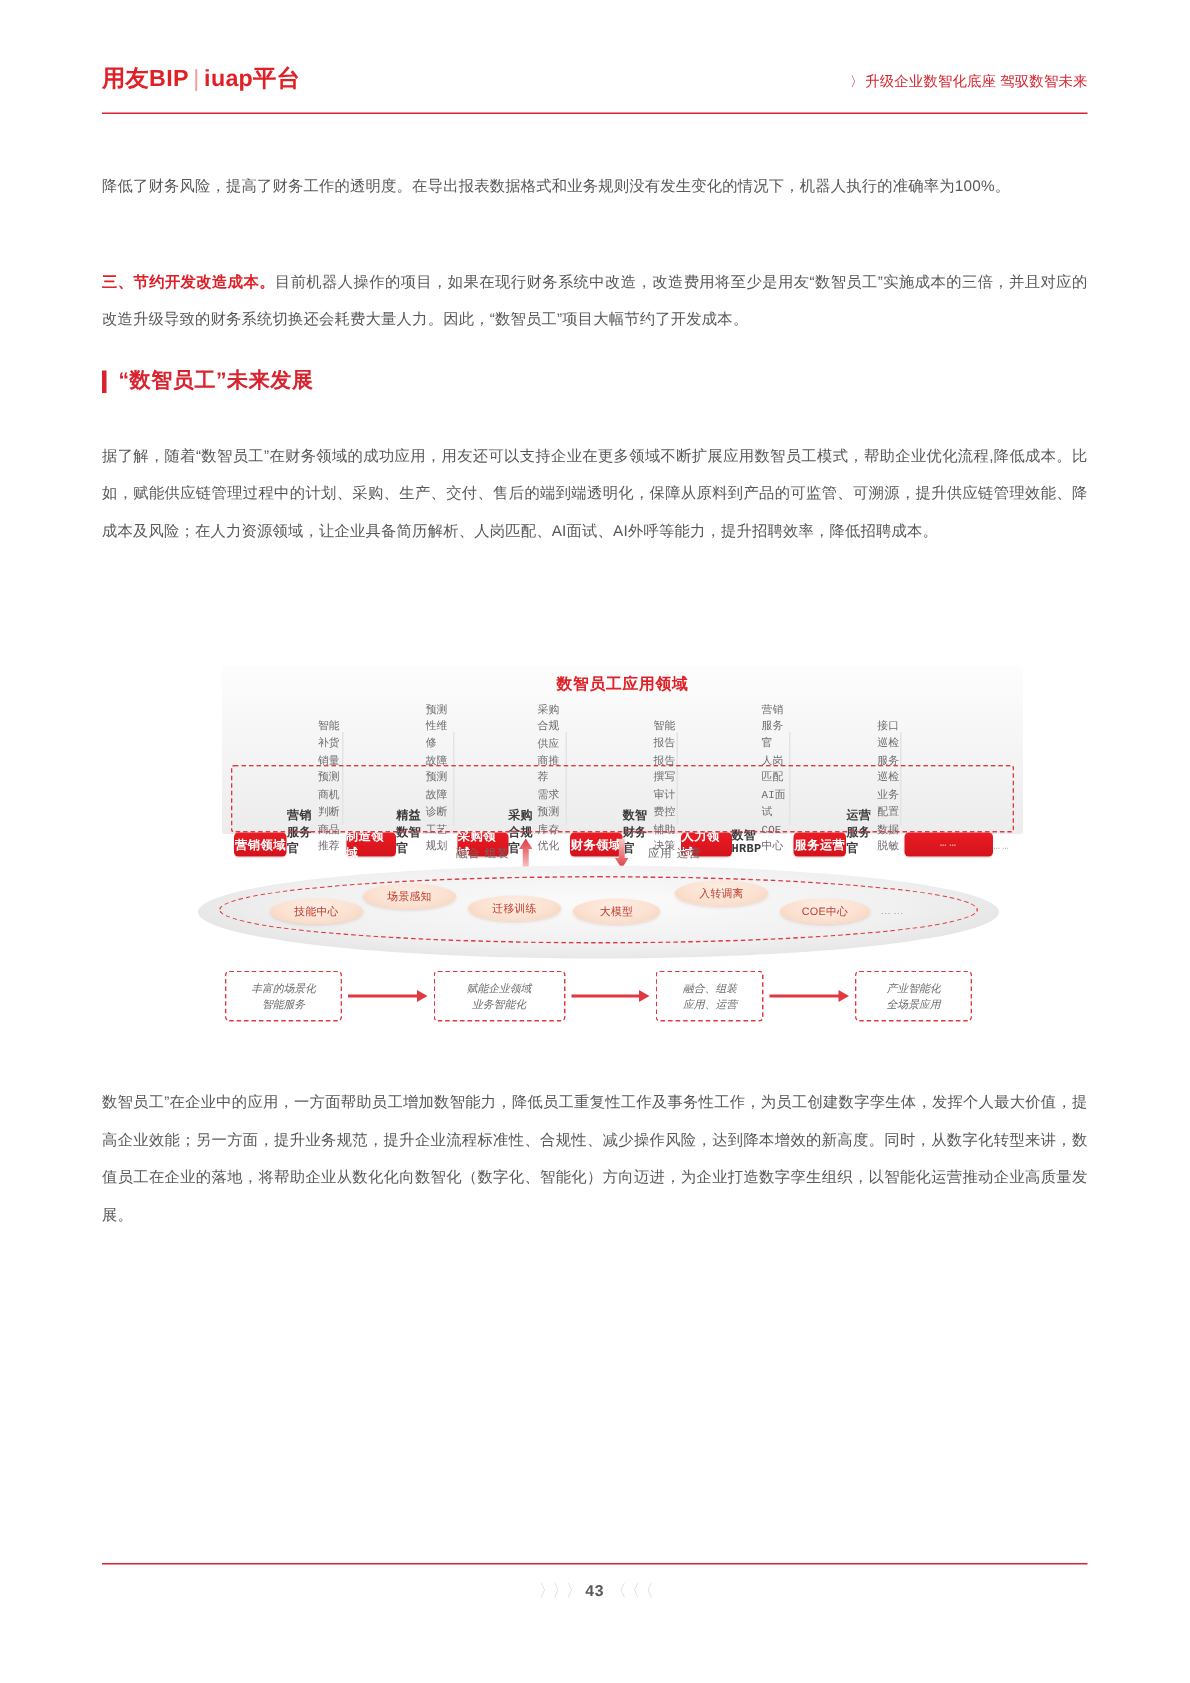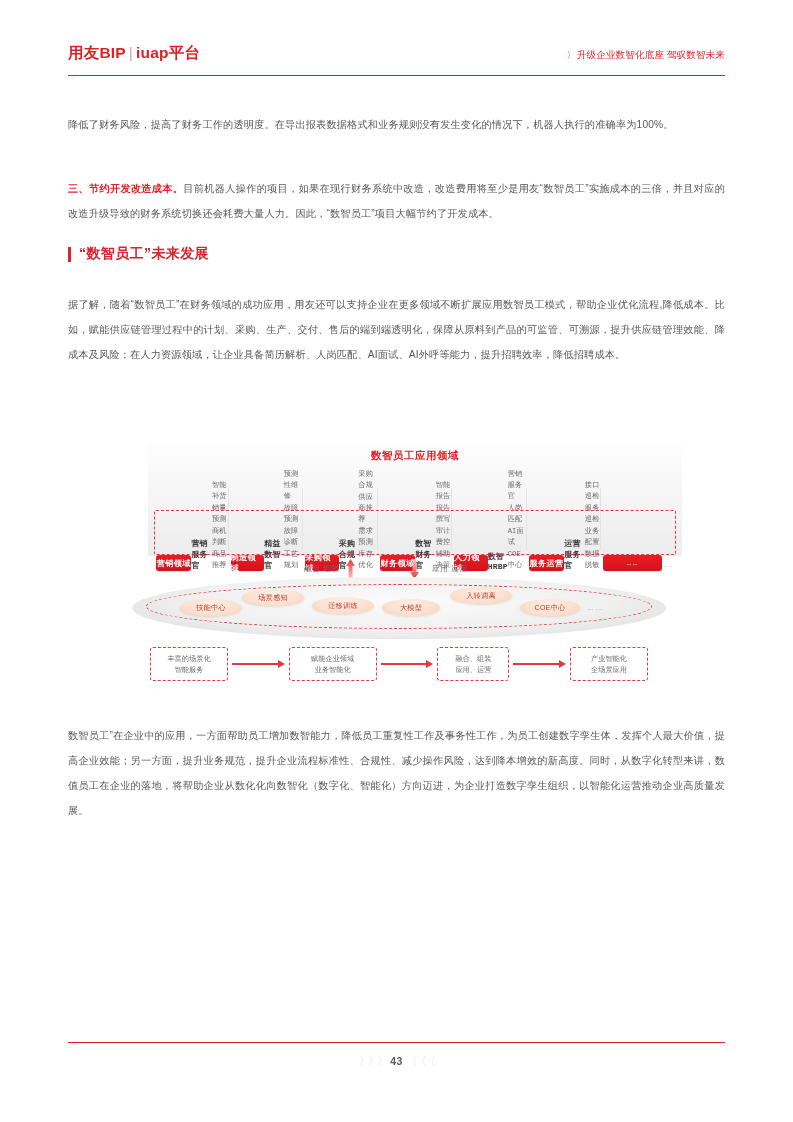--- a/index.html
+++ b/index.html
@@ -270,20 +270,21 @@
     height: 34px;
     display: flex;
     flex-direction: column;
     align-items: center;
     justify-content: center;
     font-size: 7.2px;
     color: #6b6b6d;
     line-height: 11px;
     padding: 0 4px;
     white-space: nowrap;
+    font-style: italic;
   }
   .fb1 { width: 78px; }
   .fb2 { width: 88px; }
   .fb3 { width: 72px; }
   .fb4 { width: 78px; }
   .flow-arrow {
     flex: 1 1 auto;
     height: 10px;
     position: relative;
     margin: 0 4px;

